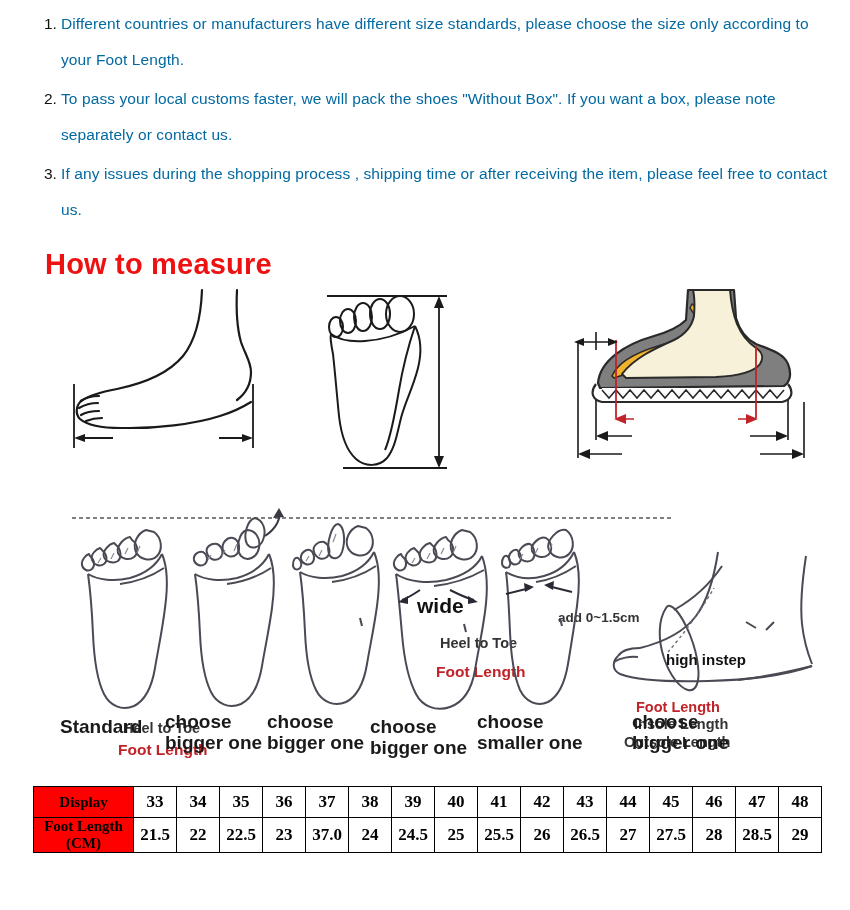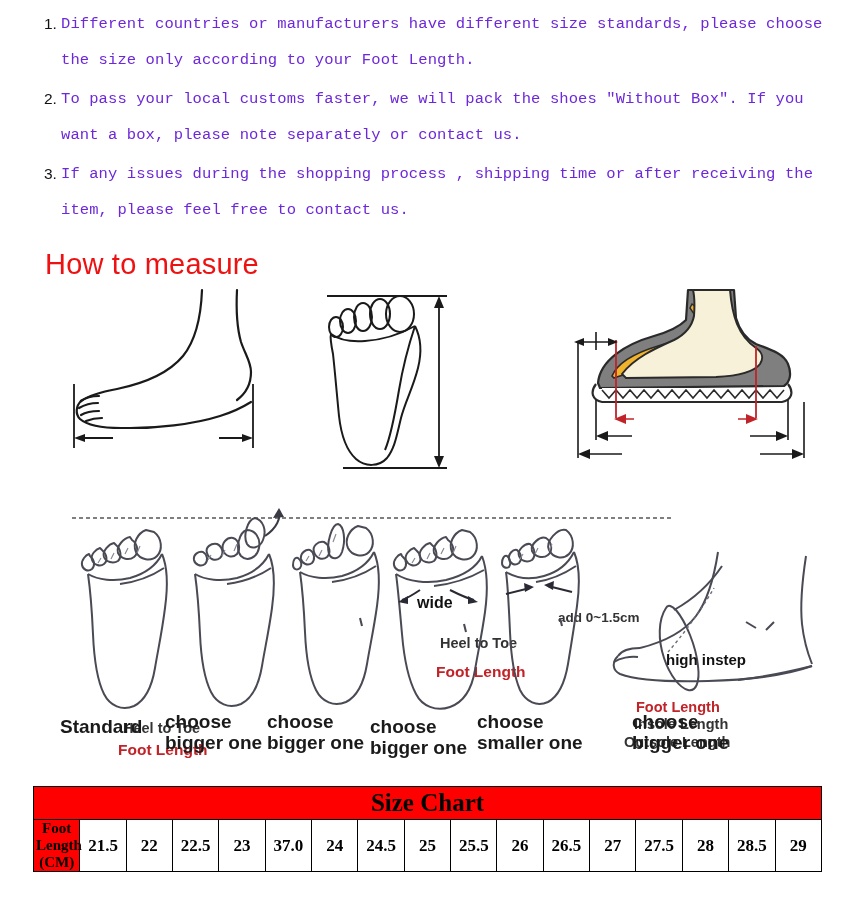--- a/index.html
+++ b/index.html
@@ -6,26 +6,26 @@
   body{
     width:850px;height:910px;position:relative;overflow:hidden;
     font-family:"Liberation Sans", sans-serif;color:#111;
     -webkit-font-smoothing:antialiased;
   }
 
   
   #notes{position:absolute;left:44px;top:6px;width:790px;}
   .note{display:flex;align-items:flex-start;margin-bottom:3px;}
   .note-num{width:17px;flex:0 0 17px;font-size:15.5px;line-height:36px;color:#111;}
-  .note-text{font-size:15.5px;line-height:36px;color:#6d28d9;letter-spacing:.1px;font-family:Liberation Mono, monospace;}
+  .note-text{font-size:15.5px;line-height:36px;color:#0369a1;letter-spacing:.1px;}
 
   
   #how-title{
     position:absolute;left:45px;top:248px;
-    font-size:29px;font-weight:normal;color:#ee1111;letter-spacing:.2px;
+    font-size:29px;font-weight:bold;color:#ee1111;letter-spacing:.2px;
     font-family:"Liberation Sans", sans-serif;
   }
 
   
   #diagrams{position:absolute;left:0;top:288px;width:850px;height:200px;}
   .diag{position:absolute;}
   .lbl{position:absolute;white-space:nowrap;font-weight:bold;font-family:"Liberation Sans", sans-serif;}
   .lbl-dark{color:#333;}
   .lbl-red{color:#c02328;}
 
@@ -287,21 +287,21 @@
       <path d="M66 30 l-3 7 M54 32 l-3 6 M40 37 l-3 6 M25 42 l-3 5"></path>
     </g>
 
     <g fill="none" stroke="#2a2a35" stroke-width="2">
       <path d="M30 74 C24 78 18 82 12 84"></path>
       <path d="M60 74 C68 78 76 82 84 84"></path>
     </g>
     <polygon points="8,86 18,80 18,88" fill="#2a2a35"></polygon>
     <polygon points="88,86 78,80 78,88" fill="#2a2a35"></polygon>
   </svg>
-  <div class="inline-lbl" style="left:417px;top:96px;font-size:16px;">wide</div>
+  <div class="inline-lbl" style="left:417px;top:96px;font-size:21px;">wide</div>
   <div class="print-cap" style="left:370px;top:218px;"><span style="white-space:pre-line">choose
 bigger one</span></div>
 
   <svg class="diag" style="left:500px;top:18px;" width="90" height="196" viewBox="0 0 90 196">
     <g fill="none" stroke="#4a4a55" stroke-width="2" stroke-linejoin="round">
       <path d="M66 14 C74 20 75 32 69 38 C63 44 53 42 49 34 C45 25 58 12 66 14 Z"></path>
       <path d="M46 22 C52 26 53 35 48 39 C43 43 35 41 32 35 C30 28 40 20 46 22 Z"></path>
       <path d="M30 28 C35 32 36 40 32 44 C27 47 21 45 19 40 C17 34 25 27 30 28 Z"></path>
       <path d="M17 34 C22 38 22 44 19 47 C15 50 10 48 9 43 C8 38 13 33 17 34 Z"></path>
       <path d="M7 40 C11 43 11 48 9 51 C6 53 2 51 2 47 C2 43 4 39 7 40 Z"></path>
@@ -351,23 +351,39 @@
 
     <path d="M80 104 C94 88 112 64 126 40" fill="none" stroke="#6a6a75" stroke-width="1.4" stroke-dasharray="3,3"></path>
   </svg>
   <div class="inline-lbl" style="left:666px;top:153px;font-size:15px;">high instep</div>
   <div class="print-cap" style="left:632px;top:213px;"><span style="white-space:pre-line">choose
 bigger one</span></div>
 </div>
 
 <table id="size-table">
   <tbody>
-    <tr>
-      <td class="title-cell" colspan="17">Size Chart</td>
-    </tr>
+    <tr class="r-display">
+      <td class="rowhead">Display</td>
+    <td class="cell">33</td>
+        <td class="cell">34</td>
+        <td class="cell">35</td>
+        <td class="cell">36</td>
+        <td class="cell">37</td>
+        <td class="cell">38</td>
+        <td class="cell">39</td>
+        <td class="cell">40</td>
+        <td class="cell">41</td>
+        <td class="cell">42</td>
+        <td class="cell">43</td>
+        <td class="cell">44</td>
+        <td class="cell">45</td>
+        <td class="cell">46</td>
+        <td class="cell">47</td>
+        <td class="cell">48</td>
+      </tr>
     <tr class="r-foot">
       <td class="rowhead">
         <span class="rh-sub">Foot Length</span>
         <span class="rh-sub">(CM)</span>
       </td>
     <td class="cell">21.5</td>
         <td class="cell">22</td>
         <td class="cell">22.5</td>
         <td class="cell">23</td>
         <td class="cell">37.0</td>

